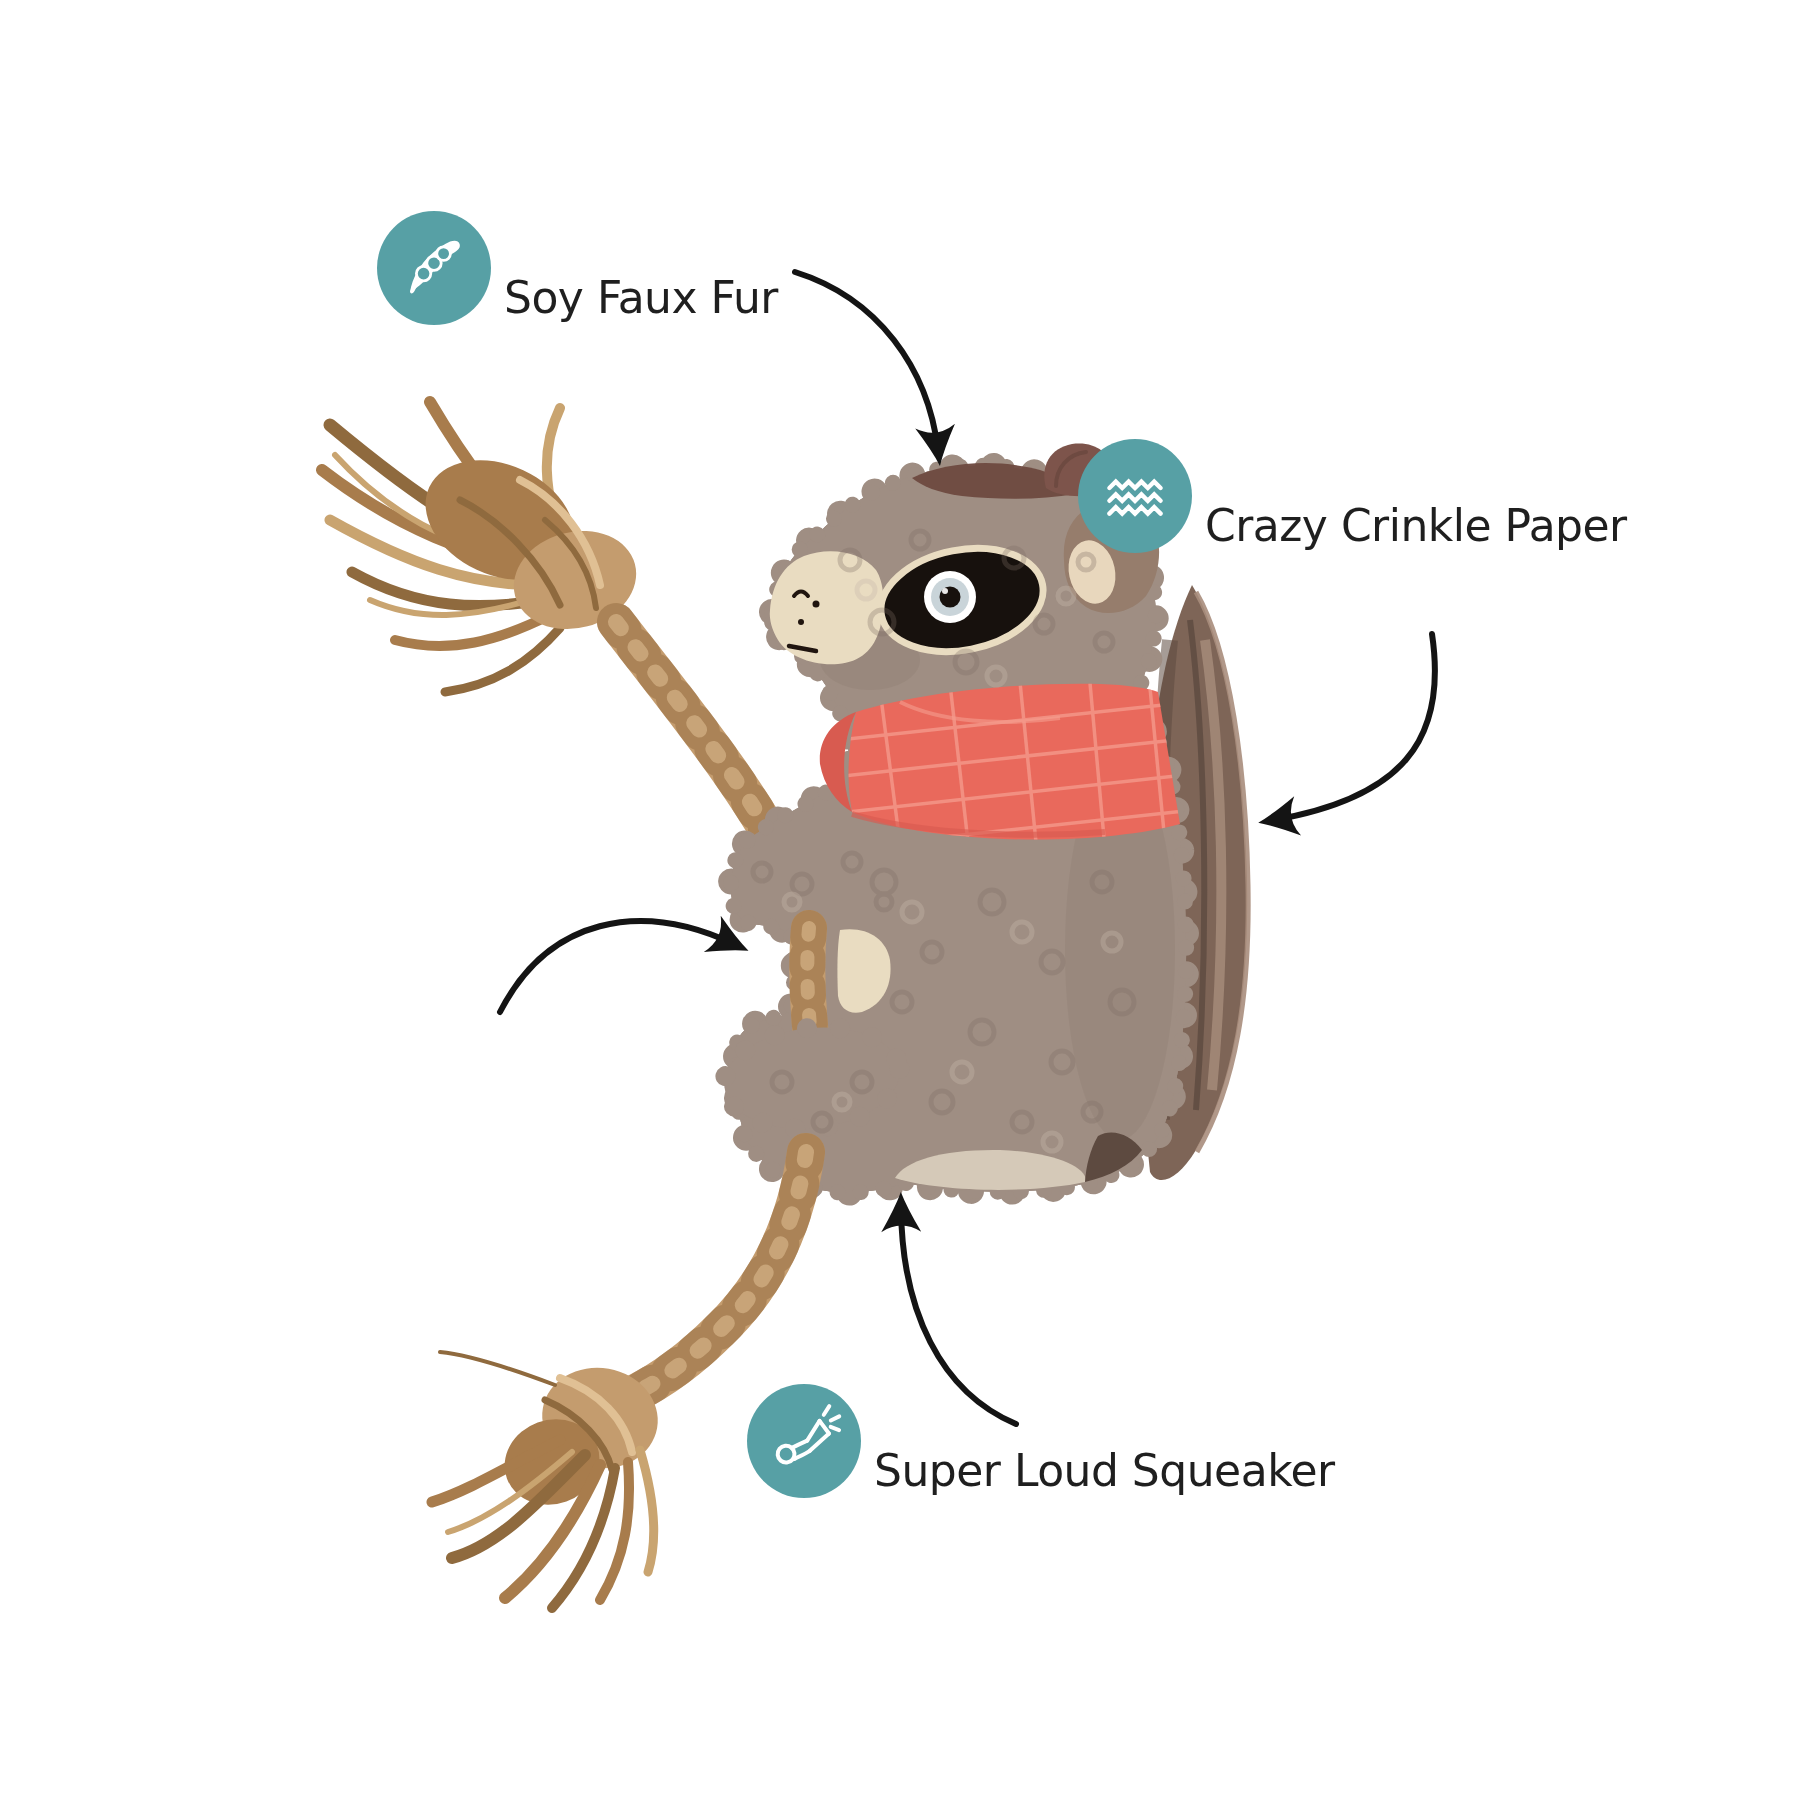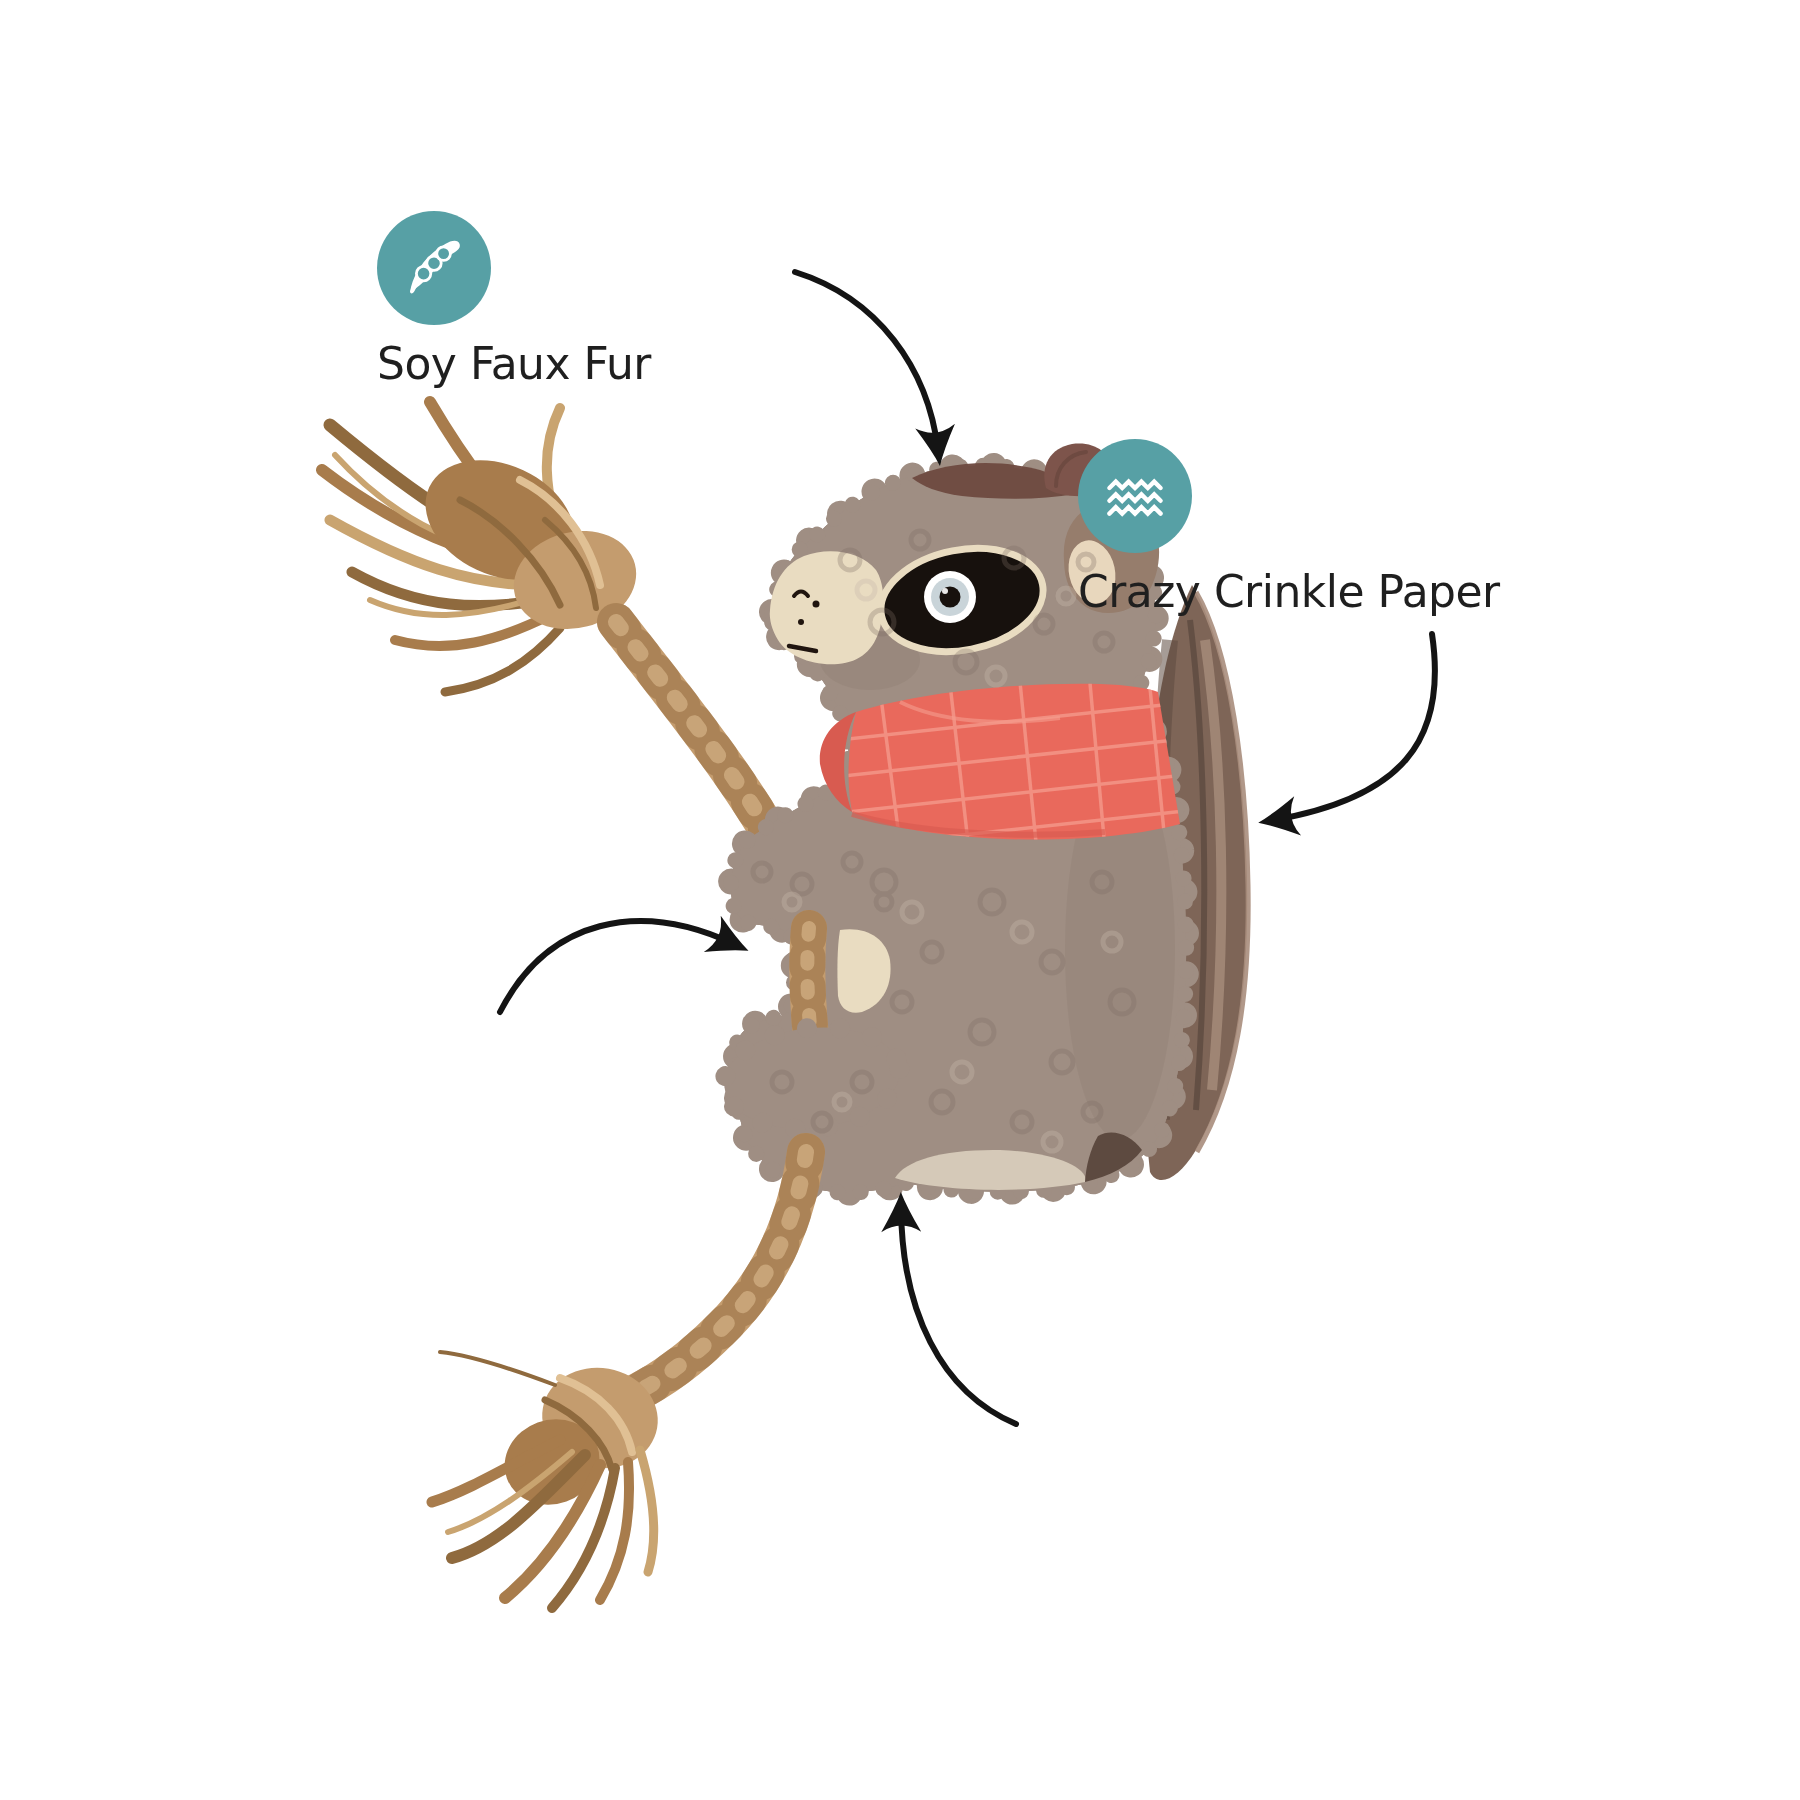--- a/index.html
+++ b/index.html
@@ -4,21 +4,21 @@
 <style>
   html,body{margin:0;padding:0;background:#fff;}
   .canvas{
     position:relative;width:1800px;height:1800px;overflow:hidden;
     background:var(--background,#ffffff);
     font-family:"DejaVu Sans", sans-serif;
   }
   .illustration{position:absolute;left:0;top:0;width:1800px;height:1800px;}
   .callout{
     position:absolute;width:700px;
-    display:flex;flex-direction:column;align-items:flex-start;gap:13px;
+    display:flex;flex-direction:row;align-items:flex-end;gap:13px;
     pointer-events:none;
   }
   .badge{
     width:114px;height:114px;border-radius:50%;
     background:var(--accent_teal,#57a0a5);
     display:flex;align-items:center;justify-content:center;
     flex:0 0 auto;
   }
   .badge svg{width:80px;height:80px;display:block;}
   .callout .label{
@@ -261,14 +261,32 @@
       <svg viewBox="0 0 100 100" fill="none" style="stroke:var(--icon_white)" stroke-width="5.5" stroke-linecap="round">
         <polyline points="18,40 26,32 34,40 42,32 50,40 58,32 66,40 74,32 82,40"></polyline>
         <polyline points="18,56 26,48 34,56 42,48 50,56 58,48 66,56 74,48 82,56"></polyline>
         <polyline points="18,72 26,64 34,72 42,64 50,72 58,64 66,72 74,64 82,72"></polyline>
       </svg>
     </div>
     <div class="label">Crazy Crinkle Paper</div>
   </div>
 
 
+  <div class="callout" id="callout-squeaker">
+    <div class="badge">
+      <svg viewBox="0 0 100 100" fill="none" style="stroke:var(--icon_white)" stroke-width="5" stroke-linecap="round" stroke-linejoin="round">
+        <g transform="rotate(-6 50 50)">
+          <circle cx="26" cy="64" r="10.5"></circle>
+          <path d="M 34 57 C 42 54 48 52 54 50"></path>
+          <path d="M 36 71 C 44 68 50 66 56 63"></path>
+          <path d="M 54 50 L 72 27"></path>
+          <path d="M 56 63 L 82 44"></path>
+          <path d="M 72 27 L 82 44"></path>
+          <path d="M 78 20 L 86 10"></path>
+          <path d="M 86 28 L 97 24"></path>
+          <path d="M 85 36 L 95 41"></path>
+        </g>
+      </svg>
+    </div>
+    <div class="label">Super Loud Squeaker</div>
+  </div>
 
 </div>
 
 </body></html>

